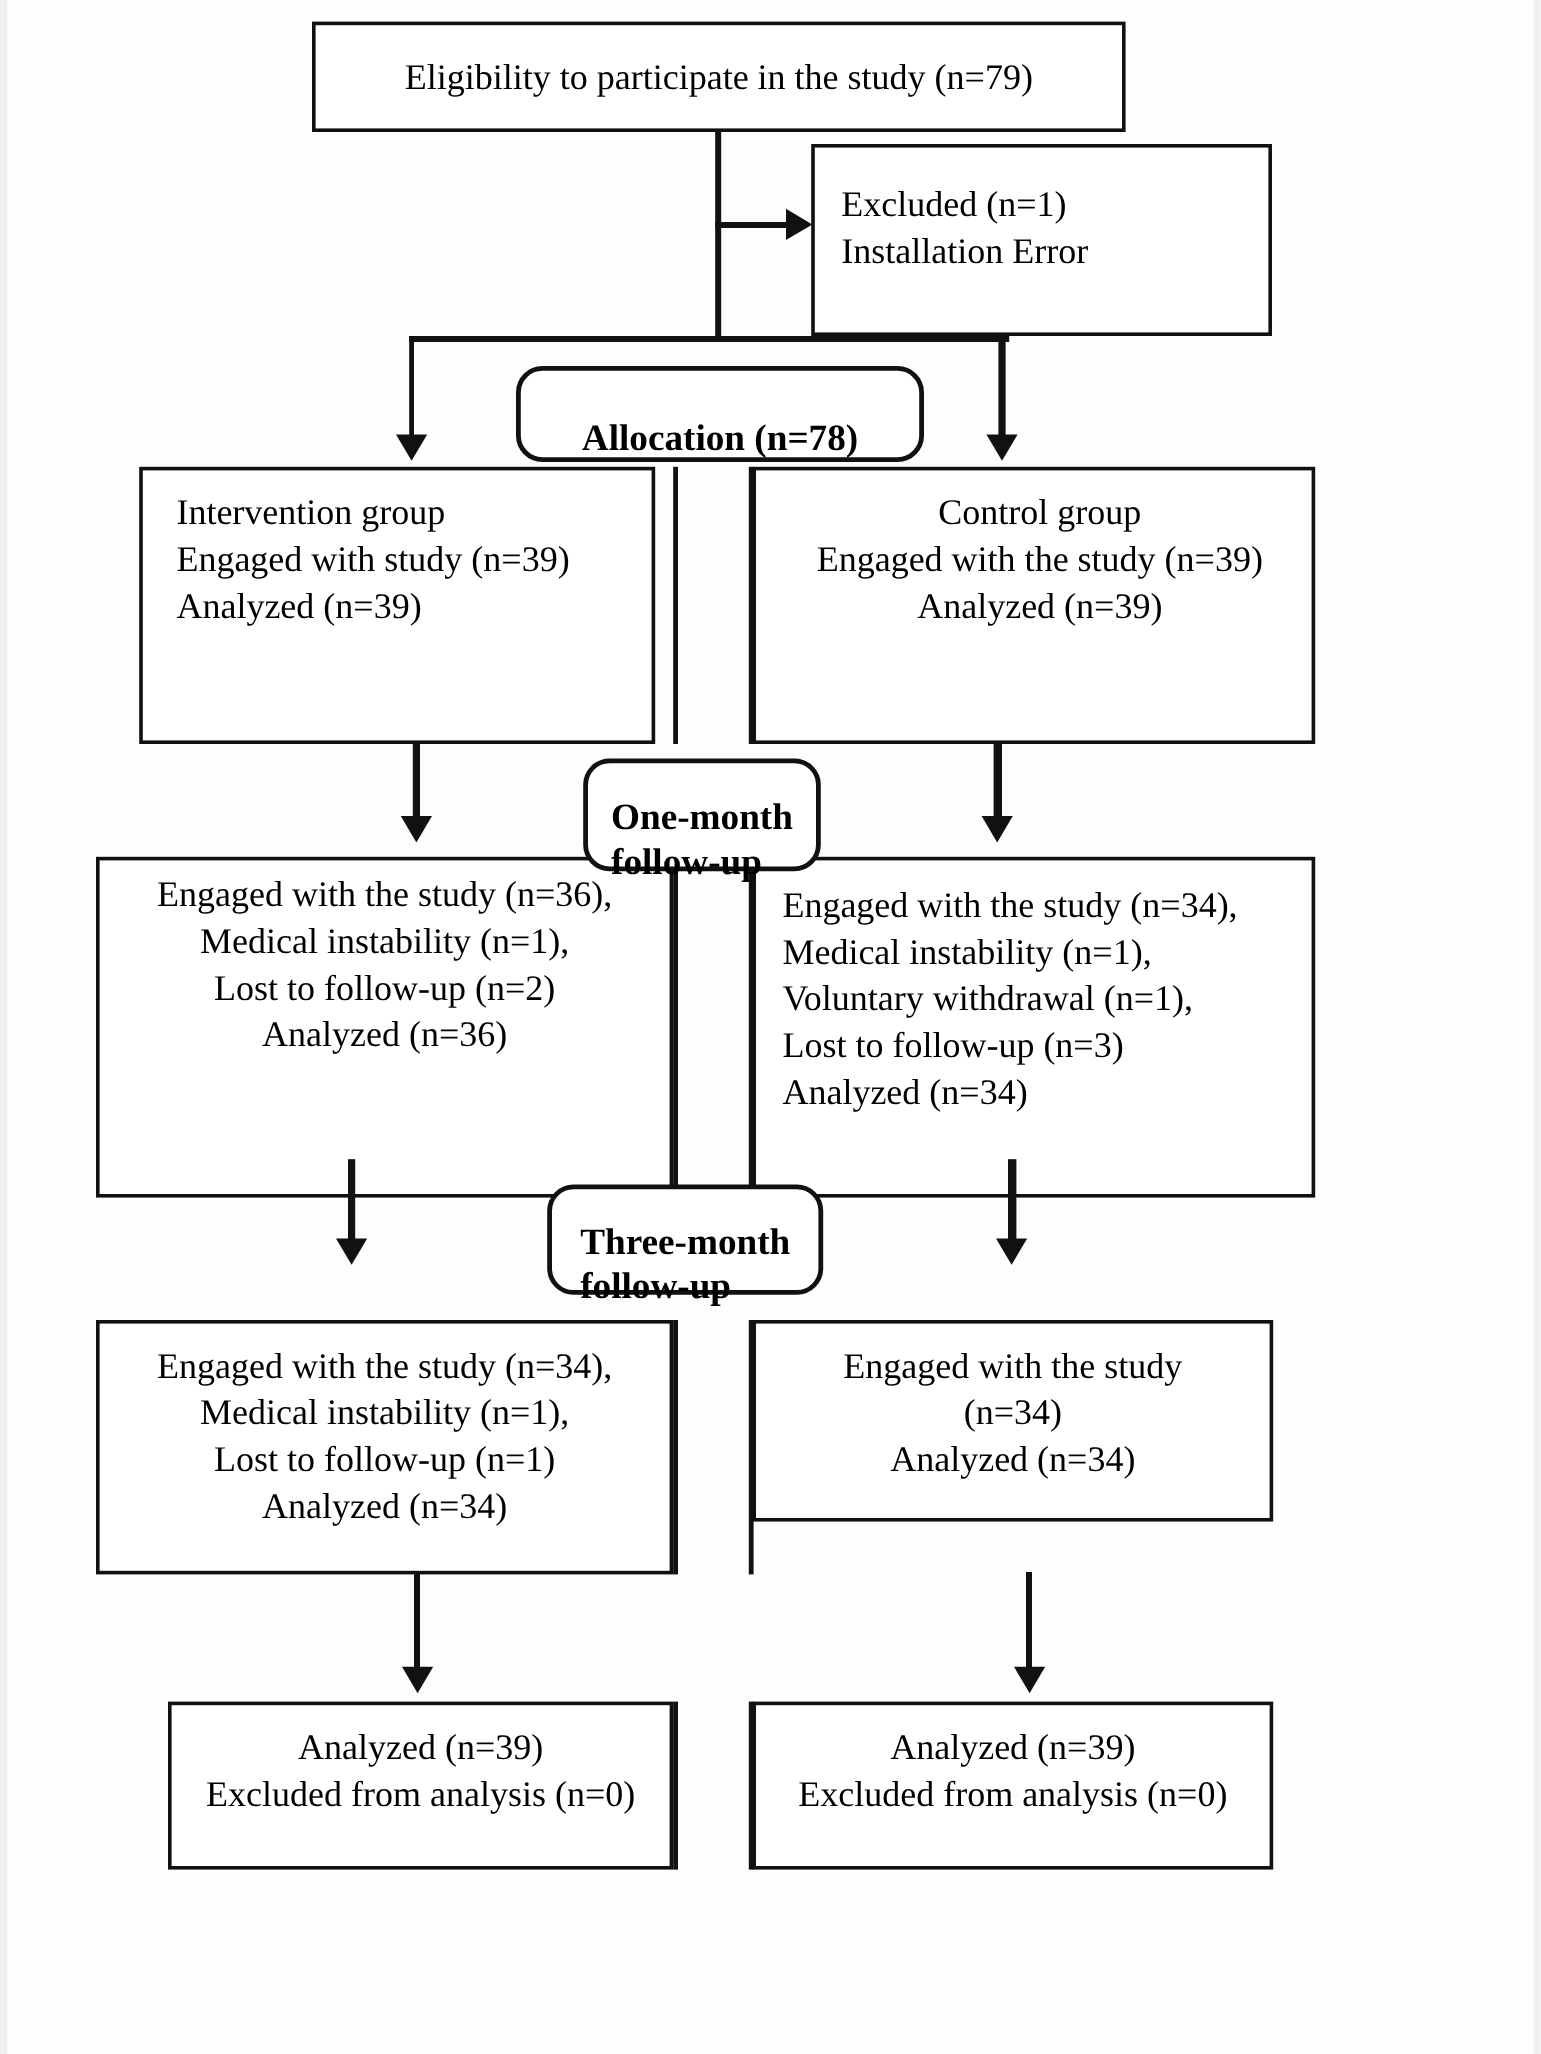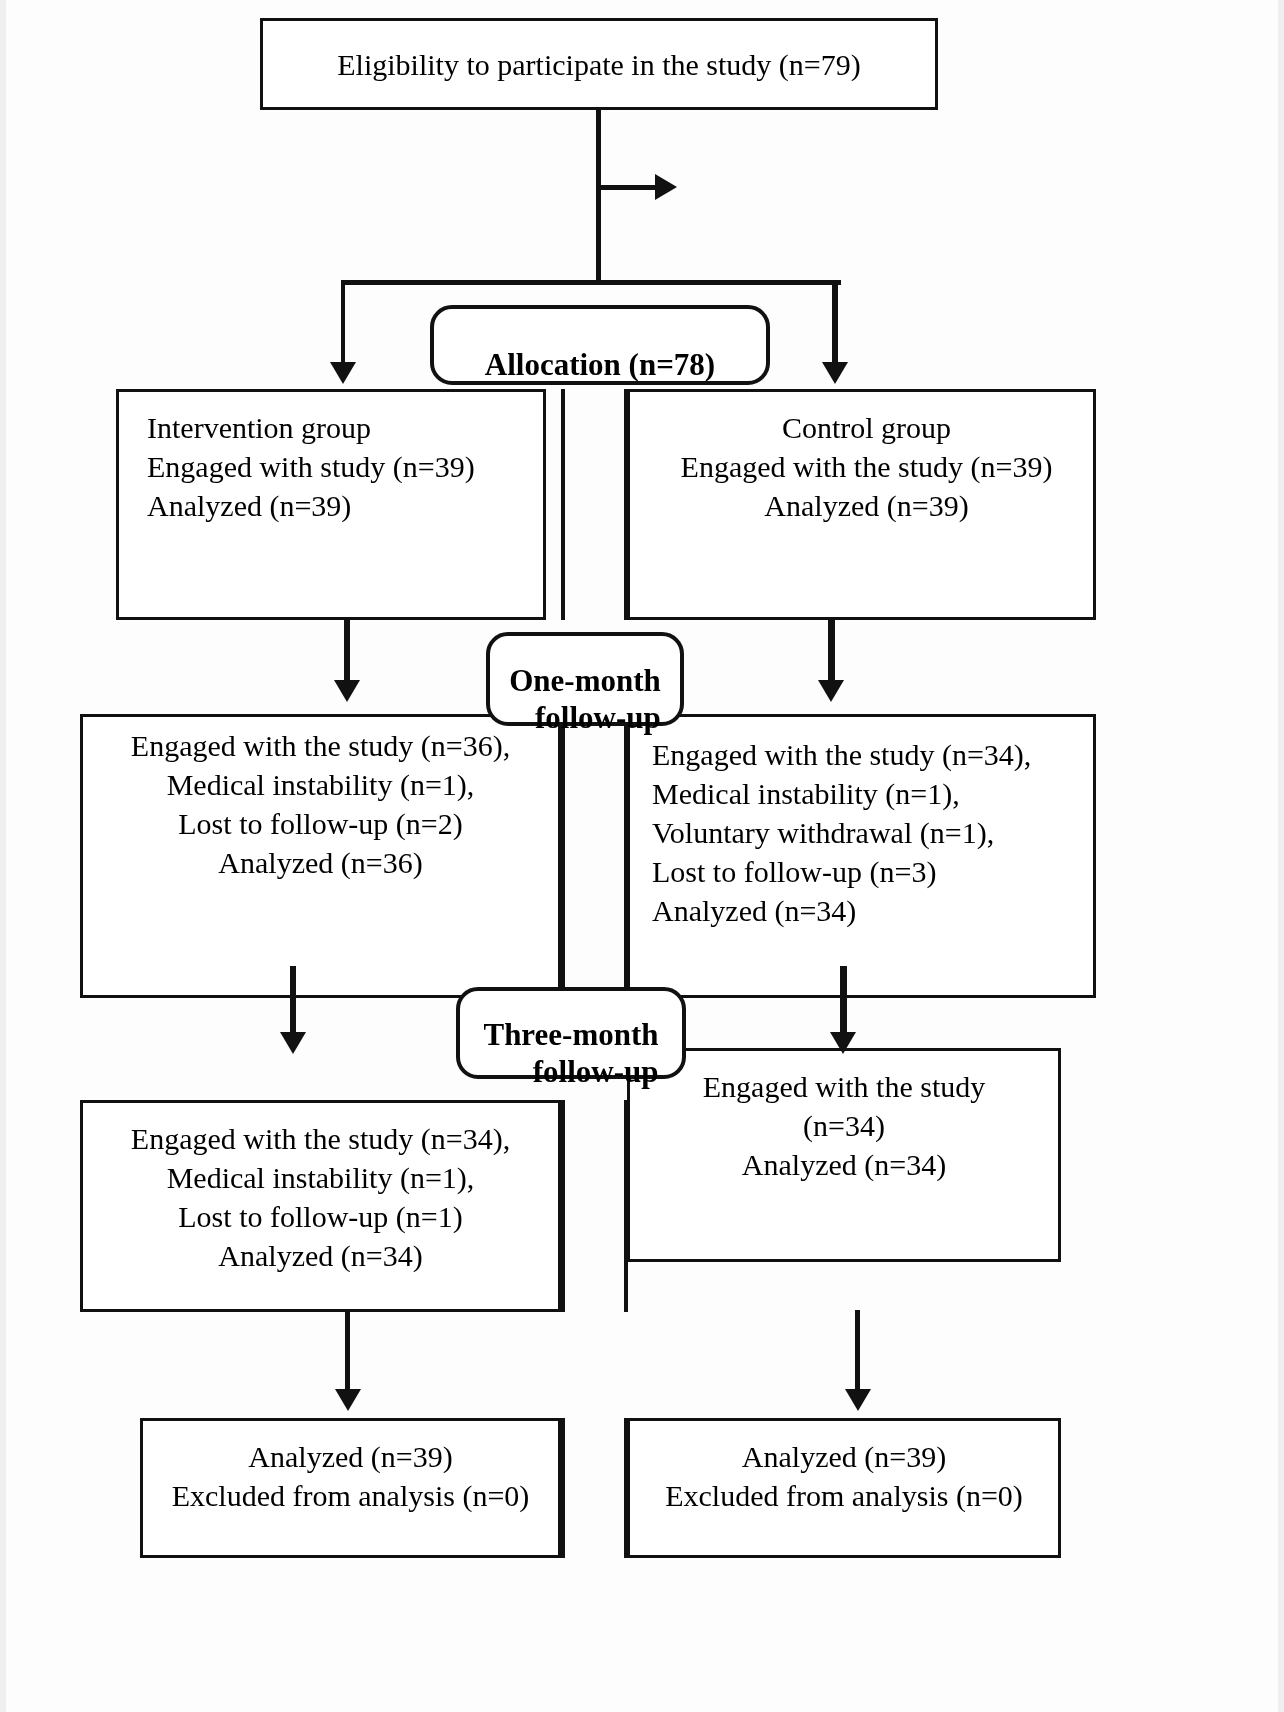--- a/index.html
+++ b/index.html
@@ -9,21 +9,21 @@
   .edge-l{position:absolute;left:0;top:0;width:6px;height:1712px;background:#efefef;}
   .edge-r{position:absolute;right:0;top:0;width:6px;height:1712px;background:#efefef;}
 
   
   .node{position:absolute;box-sizing:border-box;background:#fff;
         border:3px solid #111;display:flex;flex-direction:column;
         justify-content:flex-start;}
   .node.rounded{border-radius:22px;border-width:4px;justify-content:center;
                 align-items:center;z-index:30;background:#fff;}
   .node .txt{font-size:30px;line-height:1.30;white-space:pre-line;padding:0 12px;font-family:Liberation Serif, serif;}
-  .node.rounded .txt{font-weight:bold;font-size:31px;text-align:right;
+  .node.rounded .txt{font-weight:bold;font-size:31px;text-align:left;
                      line-height:1.18;padding:0;margin-top:41px;}
   .al-left  .txt{text-align:left;}
   .al-center .txt{text-align:center;}
 
   .pad-t{padding-top:14px;}
 
   
   .vline{position:absolute;background:#111;width:4px;z-index:5;}
   .hline{position:absolute;background:#111;height:4px;z-index:5;}
   .vline.thin{width:3px;}
@@ -39,20 +39,24 @@
 
   <div class="edge-l"></div>
   <div class="edge-r"></div>
 
   <div class="node al-center" style="left:260px;top:18px;width:678px;height:92px;justify-content:center;">
     <div class="txt">Eligibility to participate in the study (n=79)</div>
   </div>
 
   <div class="vline" style="left:596px;top:110px;width:5px;height:172px;"></div>
 
+  <div class="node al-left pad-t" style="left:676px;top:120px;width:384px;height:160px;">
+    <div class="txt" style="padding-left:22px;padding-top:14px;">Excluded (n=1)
+Installation Error</div>
+  </div>
 
   <div class="hline" style="left:596px;top:185px;width:62px;height:5px;"></div>
   <div class="arrow-r" style="left:655px;top:174px;"></div>
 
   <div class="hline" style="left:341px;top:280px;width:500px;height:5px;"></div>
   <div class="vline" style="left:341px;top:280px;height:90px;"></div>
   <div class="vline" style="left:832px;top:280px;height:90px;width:6px;"></div>
   <div class="arrow-d" style="left:330px;top:362px;"></div>
   <div class="arrow-d" style="left:822px;top:362px;"></div>
 
@@ -115,21 +119,21 @@
 follow-up</div>
   </div>
 
   <div class="node al-center" style="left:80px;top:1100px;width:481px;height:212px;">
     <div class="txt" style="padding-top:16px;">Engaged with the study (n=34),
 Medical instability (n=1),
 Lost to follow-up (n=1)
 Analyzed (n=34)</div>
   </div>
 
-  <div class="node al-center" style="left:627px;top:1048px;width:434px;height:214px;">
+  <div class="node al-center" style="left:627px;top:1100px;width:434px;height:168px;">
     <div class="txt" style="padding-top:16px;">Engaged with the study
 (n=34)
 Analyzed (n=34)</div>
   </div>
 
   <div class="vline thin" style="left:561px;top:1100px;height:212px;width:4px;"></div>
   <div class="vline thin" style="left:624px;top:1100px;height:212px;width:4px;"></div>
 
   <div class="vline" style="left:345px;top:1310px;width:5px;height:85px;"></div>
   <div class="arrow-d" style="left:335px;top:1389px;"></div>

